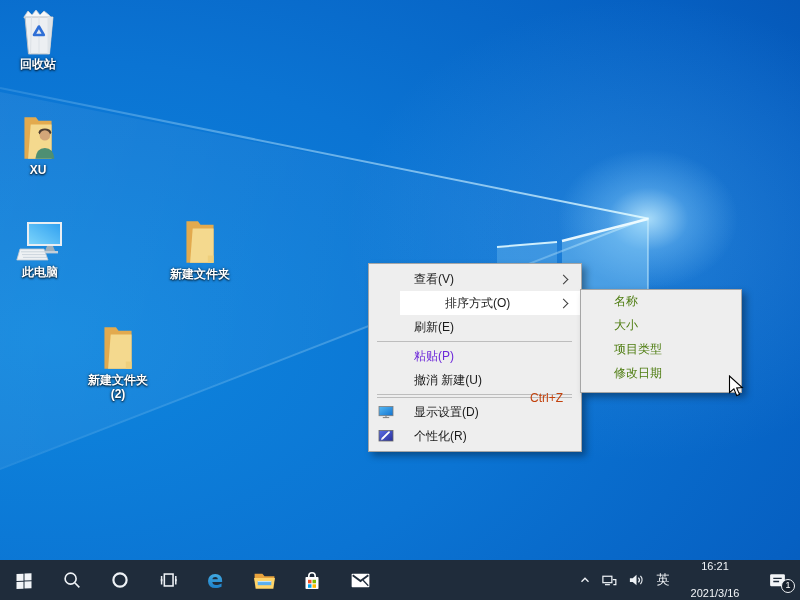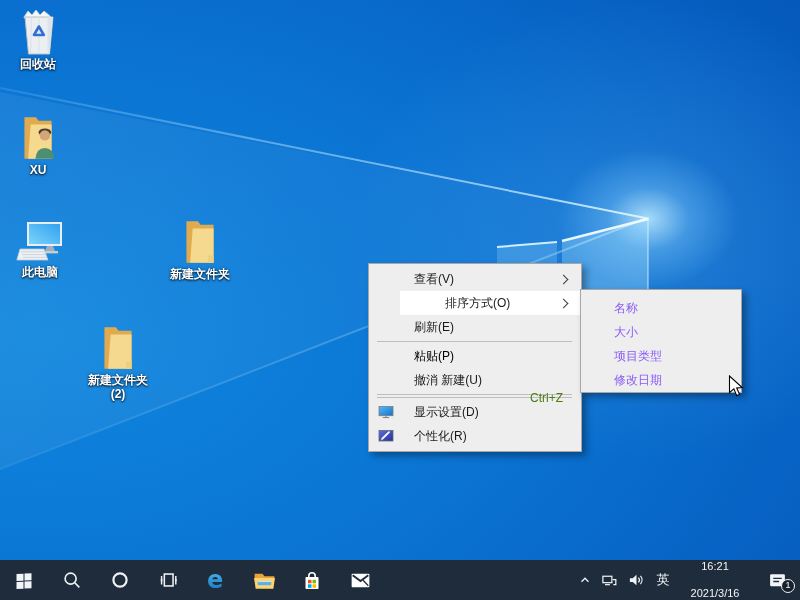--- a/index.html
+++ b/index.html
@@ -30,31 +30,31 @@
   .dicon .glyph{display:flex;justify-content:center;}
   .dicon .dlabel{margin-top:1px;font-size:12px;line-height:14px;color:#fff;
     text-shadow:0 1px 2px rgba(0,0,0,.85), 0 0 3px rgba(0,0,0,.5);}
 
   
   .menu{position:absolute;left:368px;top:263px;width:214px;background:#eeeeee;
     border:1px solid #a6a6a6;box-shadow:4px 4px 7px rgba(0,0,0,.35);padding:3px 0;z-index:20;}
   .mrow{position:relative;display:flex;align-items:center;height:24px;padding-left:45px;
     font-size:12px;color:#1a1a1a;}
   .mrow.hl{background:#ffffff;margin-left:31px;}
-  .mrow.dis{color:#000000;}
+  .mrow.dis{color:#6d28d9;}
   .mrow .grow{flex:1;}
-  .mrow .shortcut{margin-right:18px;font-size:12px;color:#4d7c0f;margin-top:36px;}
+  .mrow .shortcut{margin-right:18px;font-size:12px;color:#c2410c;margin-top:36px;}
   .chev{width:7px;height:7px;border-top:1.4px solid #3c3c3c;border-right:1.4px solid #3c3c3c;
     transform:rotate(45deg);margin-right:14px;}
   .msep{height:1px;background:#bdbdbd;margin:2px 9px 2px 8px;}
   .mi-icon{position:absolute;left:9px;top:4px;width:16px;height:16px;}
 
   .submenu{position:absolute;left:580px;top:289px;width:162px;background:#eeeeee;
     border:1px solid #a6a6a6;box-shadow:4px 4px 7px rgba(0,0,0,.35);padding:3px 0;z-index:21;}
-  .srow{display:flex;align-items:flex-end;height:24px;padding-left:33px;font-size:12px;color:#8b5cf6;}
+  .srow{display:flex;align-items:flex-start;height:24px;padding-left:33px;font-size:12px;color:#4d7c0f;}
 
   
   .taskbar{position:absolute;left:0;bottom:0;width:800px;height:40px;background:#1f2c3b;
     display:flex;align-items:center;z-index:30;}
   .tbtn{width:48px;height:40px;display:flex;align-items:center;justify-content:center;}
   .trayside{margin-left:auto;display:flex;align-items:center;height:40px;}
   .tray-btn{height:40px;display:flex;align-items:center;justify-content:center;}
   .lang{width:26px;font-size:13px;color:#f2f5f8;justify-content:center;}
   .clock{width:78px;flex-direction:column;color:#f2f5f8;font-size:11px;line-height:13px;
     text-align:center;justify-content:space-between;}

